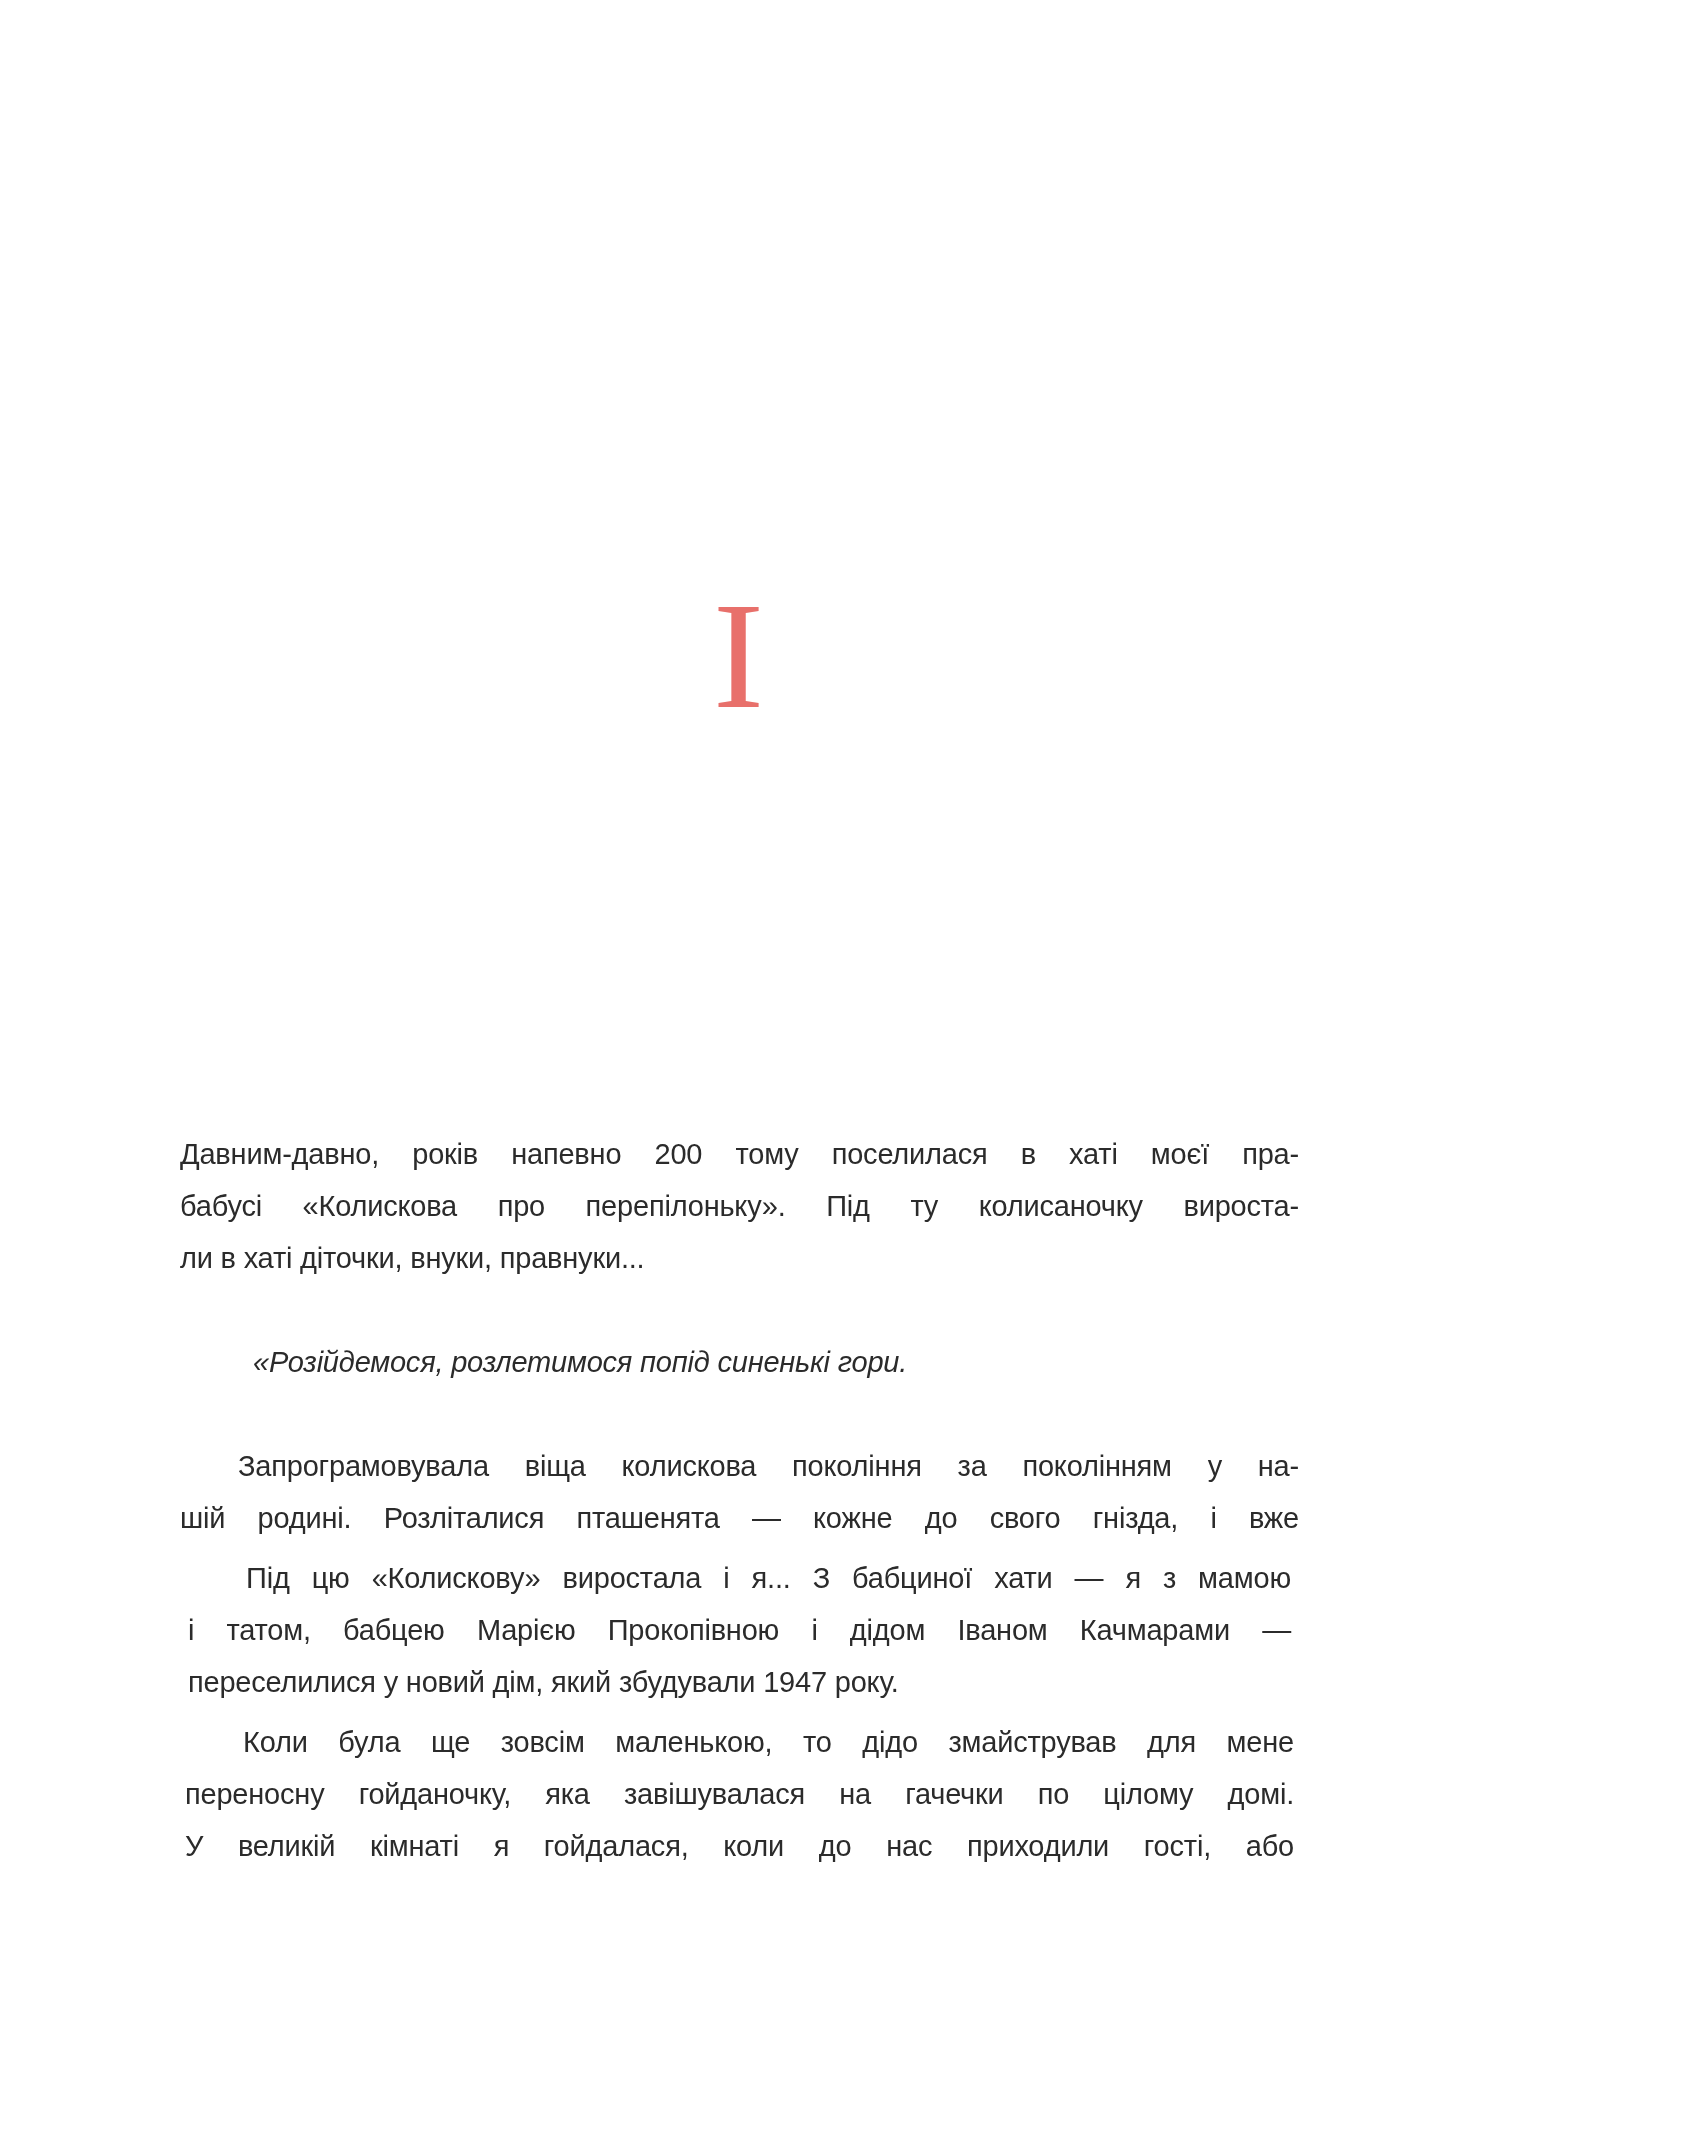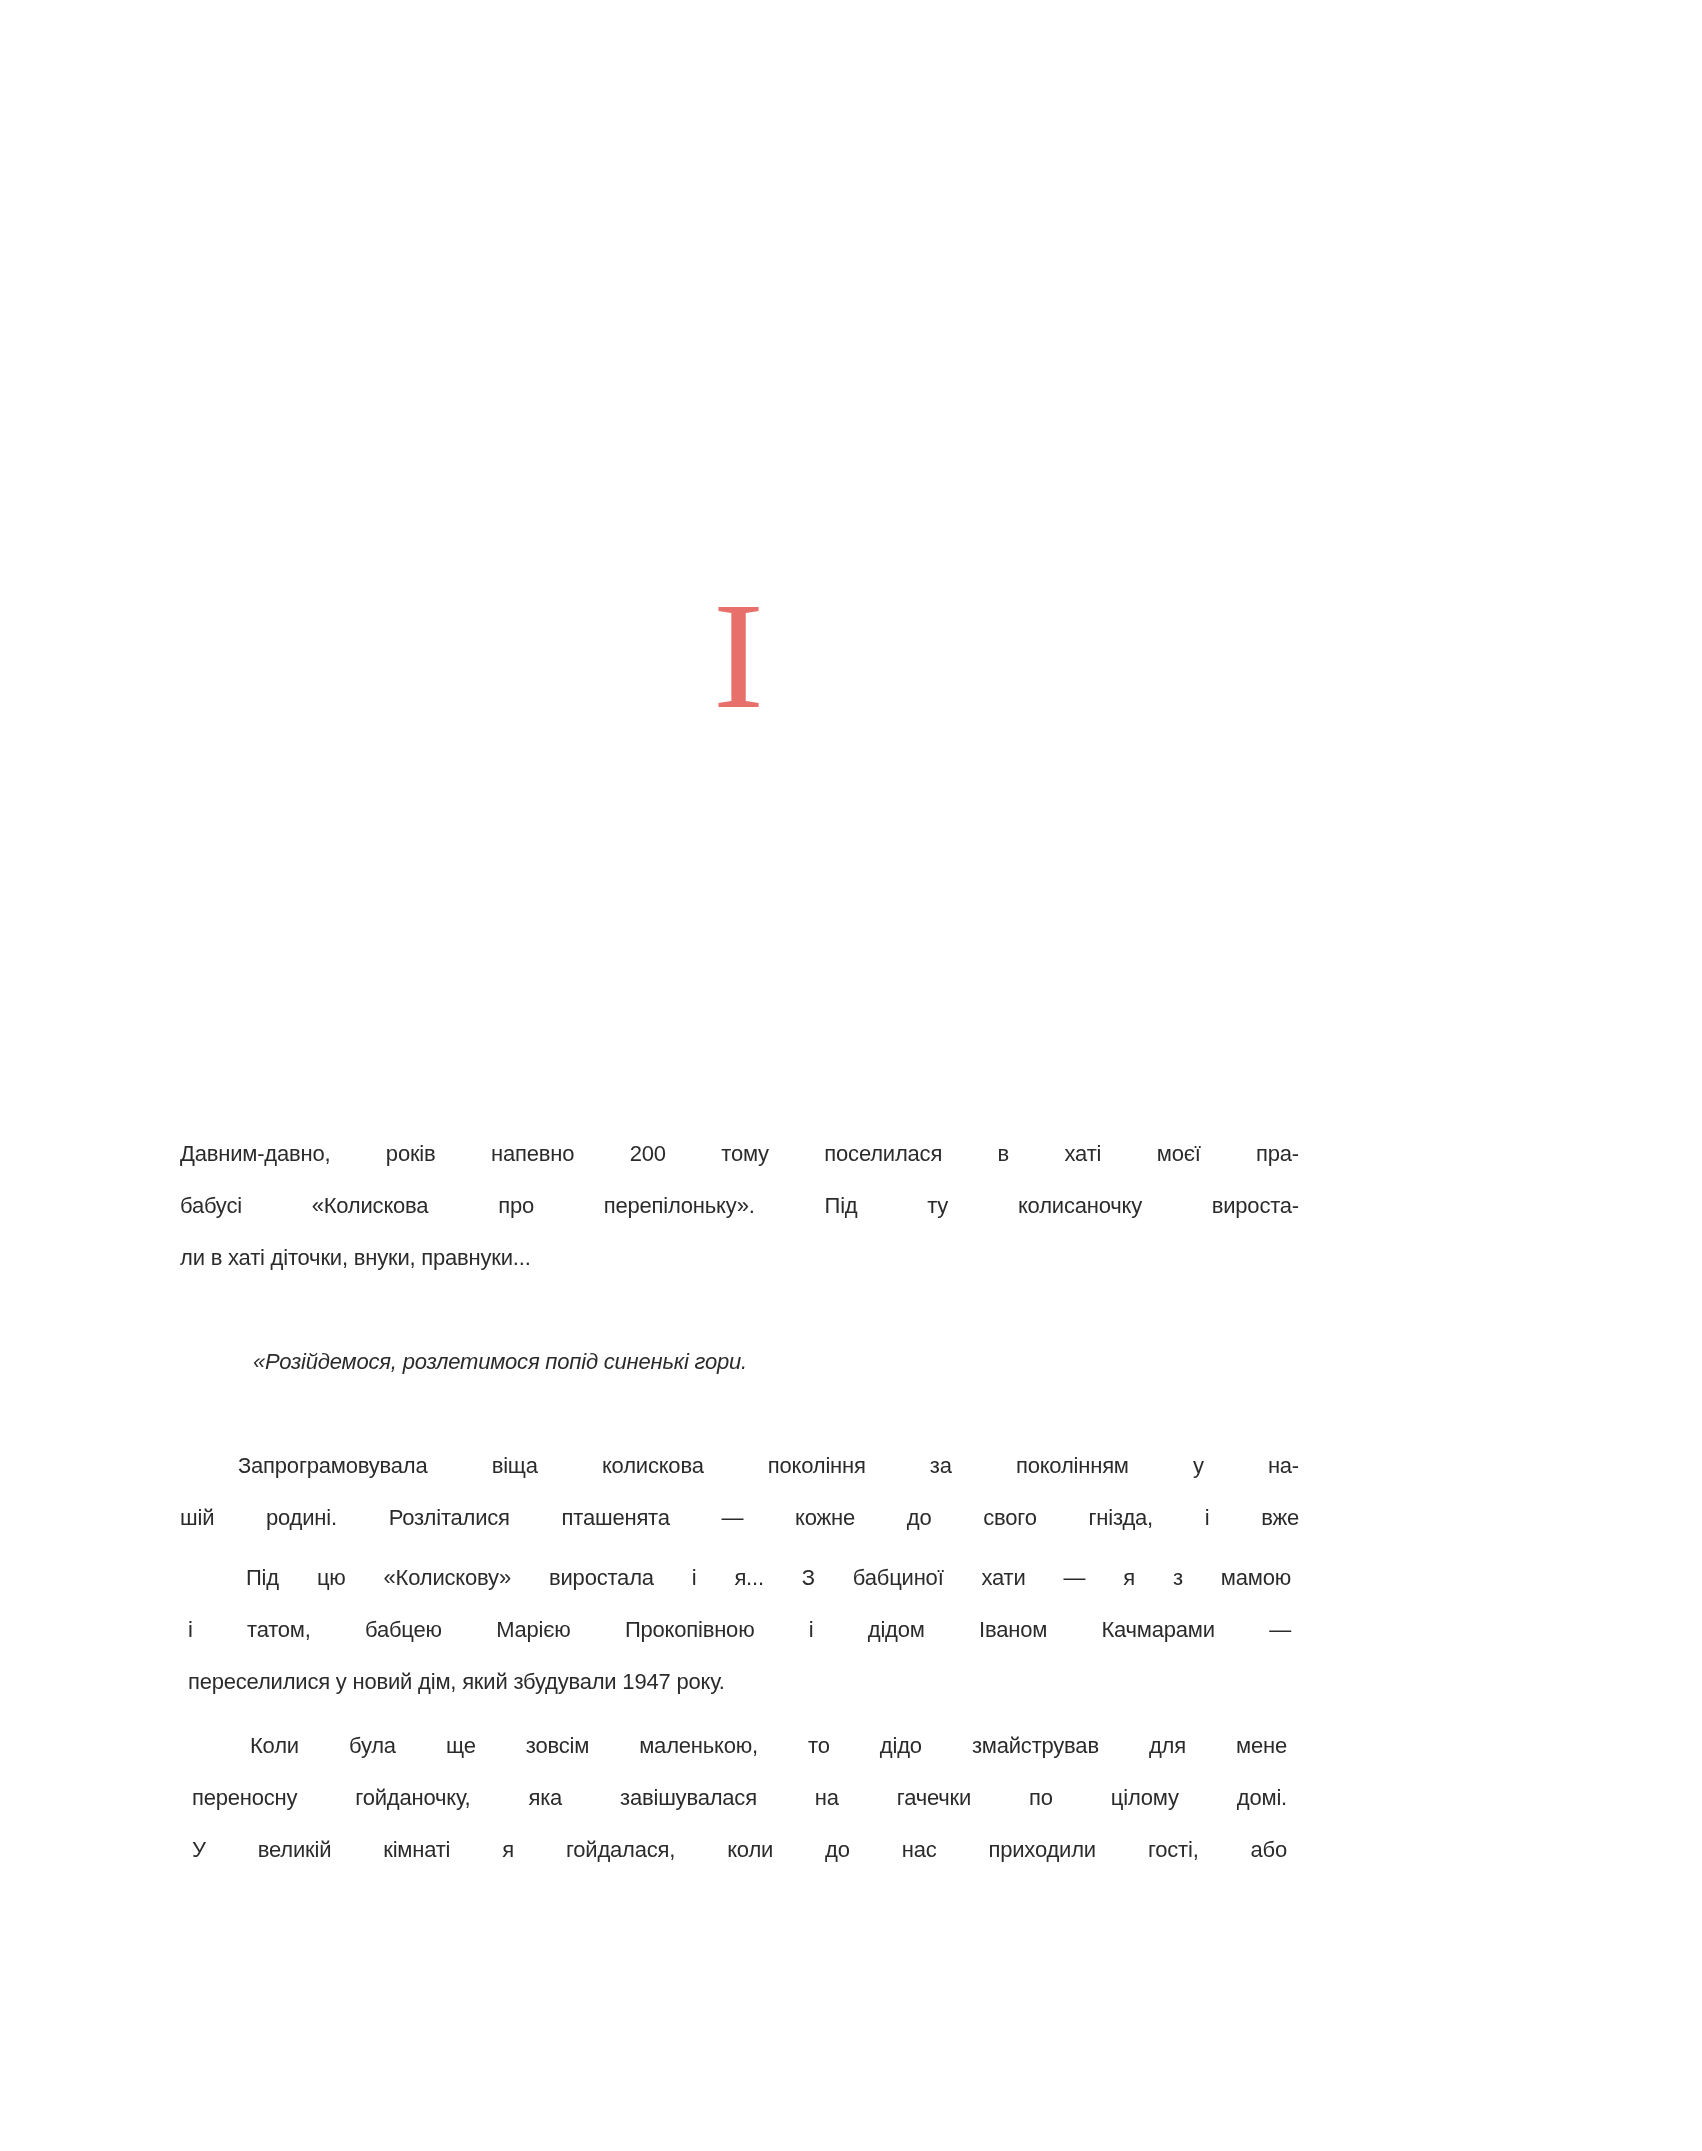--- a/index.html
+++ b/index.html
@@ -32,21 +32,21 @@
       color: #e8706b;
       margin: 0;
       font-weight: normal;
     }
     .text-column {
       position: absolute;
       left: 180px;
       top: 1128px;
       width: 1119px;
       font-family: "Liberation Sans", "DejaVu Sans", sans-serif;
-      font-size: 22px;
+      font-size: 29px;
       line-height: 52px;
       letter-spacing: -0.2px;
       color: #2b2b2b;
     }
     .line {
       display: block;
       white-space: nowrap;
       text-align: justify;
       text-align-last: justify;
       height: 52px;
@@ -94,21 +94,21 @@
       <span class="line indent">Запрограмовувала віща колискова покоління за поколінням у на-</span>
       <span class="line">шій родині. Розліталися пташенята — кожне до свого гнізда, і вже</span>
     </p>
 
     <p style="margin:8px">
       <span class="line indent">Під цю «Колискову» виростала і я... З бабциної хати — я з мамою</span>
       <span class="line">і татом, бабцею Марією Прокопівною і дідом Іваном Качмарами —</span>
       <span class="line last">переселилися у новий дім, який збудували 1947 року.</span>
     </p>
 
-    <p style="margin:12px">
+    <p style="margin:5px">
       <span class="line indent">Коли була ще зовсім маленькою, то дідо змайстрував для мене</span>
       <span class="line">переносну гойданочку, яка завішувалася на гачечки по цілому домі.</span>
       <span class="line">У великій кімнаті я гойдалася, коли до нас приходили гості, або</span>
     </p>
 
   </div>
 </div>
 
 
 </body></html>

